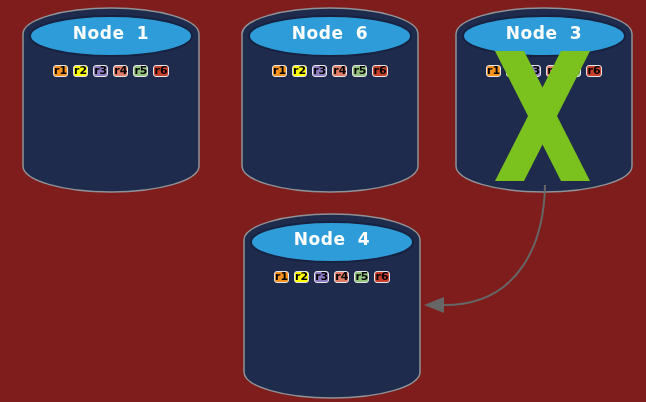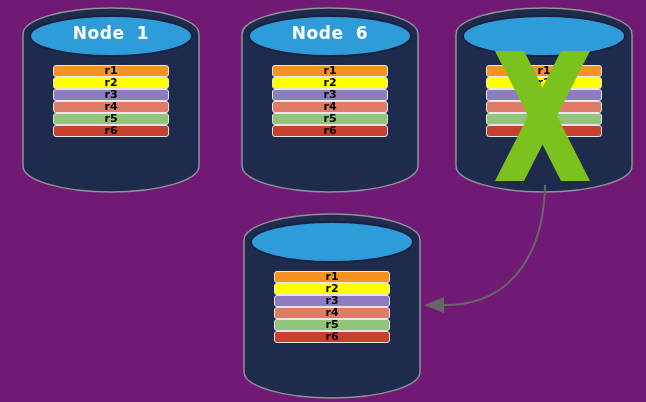--- a/index.html
+++ b/index.html
@@ -1,30 +1,30 @@
 <!DOCTYPE html>
 <html><head>
 <meta charset="utf-8">
 <style>
   html,body{margin:0;padding:0;background:#ffffff;}
   #stage{
     position:relative;width:646px;height:402px;overflow:hidden;
-    background:#701a75;
+    background:#7f1d1d;
     font-family:"DejaVu Sans","Liberation Sans",sans-serif;
   }
   .node{position:absolute;width:180px;height:190px;}
   .node svg.cyl{position:absolute;left:0;top:0;width:180px;height:190px;}
   .node-title{
     position:absolute;left:0;top:15px;width:100%;height:26px;
     text-align:center;font-size:17px;font-weight:bold;color:#ffffff;
     line-height:26px;letter-spacing:.5px;word-spacing:6px;white-space:pre;
   }
   .bars{
     position:absolute;left:32px;top:60px;width:116px;
-    display:flex;flex-direction:column;
+    display:flex;flex-direction:row;gap:5px;
   }
   .bar{
     height:12px;border-radius:3px;border:1px solid #e6e6e6;
     display:flex;align-items:center;justify-content:center;
     box-sizing:border-box;
   }
   .bar-label{
     font-size:11px;font-weight:bold;color:#000000;line-height:10px;
   }
   .n1{left:21px;top:5px;}
@@ -95,20 +95,21 @@
           <span class="bar-label">r6</span>
         </div>
     </div>
   </div>
 
   <div class="node n3">
     <svg class="cyl" viewBox="0 0 180 190">
       <path d="M2,29 A88,26 0 0 1 178,29 L178,161 A88,26 0 0 1 2,161 Z" stroke="#8F9296" stroke-width="1.5" fill="#1F2B4D"></path>
       <ellipse cx="90" cy="31" rx="81" ry="20" stroke="#16223F" stroke-width="2" fill="#2E9CD8"></ellipse>
     </svg>
+    <div class="node-title">Node 3</div>
     <div class="bars">
       <div class="bar" style="background-color: rgb(246, 146, 30);">
           <span class="bar-label">r1</span>
         </div>
       <div class="bar" style="background-color: rgb(255, 255, 0);">
           <span class="bar-label">r2</span>
         </div>
       <div class="bar" style="background-color: rgb(142, 124, 195);">
           <span class="bar-label">r3</span>
         </div>
@@ -122,20 +123,21 @@
           <span class="bar-label">r6</span>
         </div>
     </div>
   </div>
 
   <div class="node n4">
     <svg class="cyl" viewBox="0 0 180 190">
       <path d="M2,29 A88,26 0 0 1 178,29 L178,161 A88,26 0 0 1 2,161 Z" stroke="#8F9296" stroke-width="1.5" fill="#1F2B4D"></path>
       <ellipse cx="90" cy="31" rx="81" ry="20" stroke="#16223F" stroke-width="2" fill="#2E9CD8"></ellipse>
     </svg>
+    <div class="node-title">Node 4</div>
     <div class="bars">
       <div class="bar" style="background-color: rgb(246, 146, 30);">
           <span class="bar-label">r1</span>
         </div>
       <div class="bar" style="background-color: rgb(255, 255, 0);">
           <span class="bar-label">r2</span>
         </div>
       <div class="bar" style="background-color: rgb(142, 124, 195);">
           <span class="bar-label">r3</span>
         </div>

